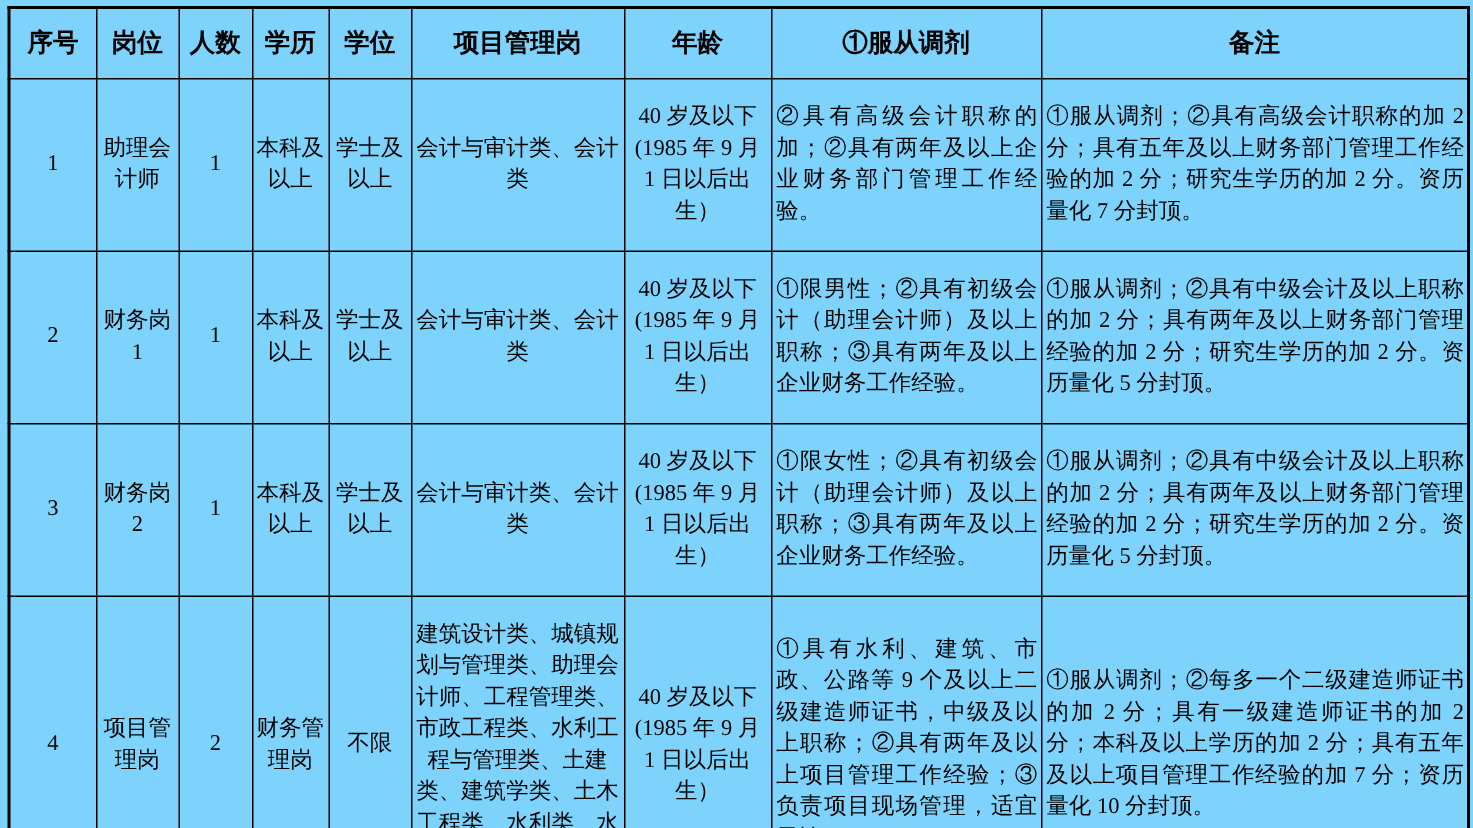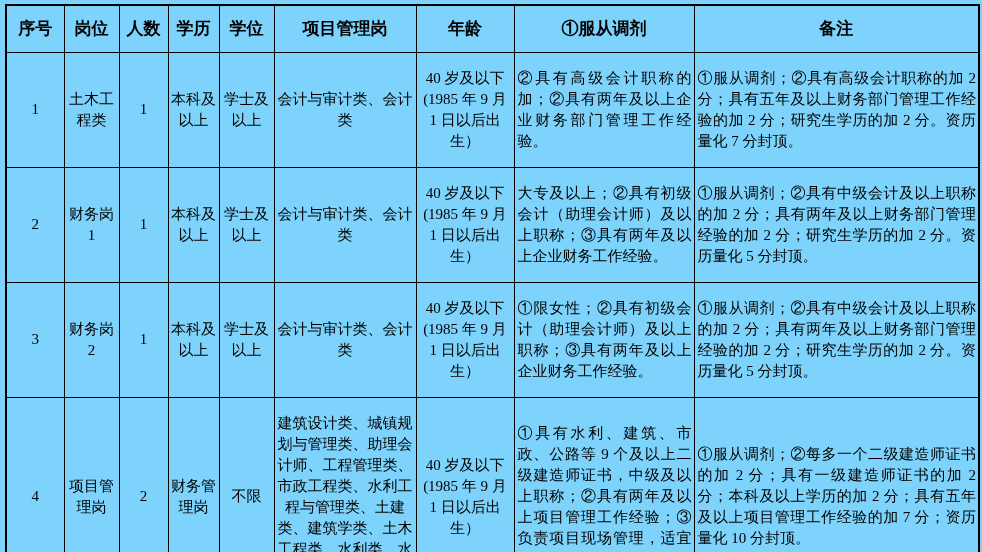--- a/index.html
+++ b/index.html
@@ -62,38 +62,38 @@
         <th>学位</th>
         <th>项目管理岗</th>
         <th>年龄</th>
         <th>①服从调剂</th>
         <th>备注</th>
       </tr>
     </thead>
     <tbody>
       <tr class="r1">
         <td class="c">1</td>
-        <td class="c">土木工程类</td>
+        <td class="c">助理会计师</td>
         <td class="c">1</td>
         <td class="c">本科及以上</td>
         <td class="c">学士及以上</td>
         <td class="c">会计与审计类、会计类</td>
         <td class="c">40 岁及以下(1985 年 9 月 1 日以后出生）</td>
         <td class="l">②具有高级会计职称的加；②具有两年及以上企业财务部门管理工作经验。</td>
         <td class="l">①服从调剂；②具有高级会计职称的加 2 分；具有五年及以上财务部门管理工作经验的加 2 分；研究生学历的加 2 分。资历量化 7 分封顶。</td>
       </tr>
       <tr class="r2">
         <td class="c">2</td>
         <td class="c">财务岗1</td>
         <td class="c">1</td>
         <td class="c">本科及以上</td>
         <td class="c">学士及以上</td>
         <td class="c">会计与审计类、会计类</td>
         <td class="c">40 岁及以下(1985 年 9 月 1 日以后出生）</td>
-        <td class="l">大专及以上；②具有初级会计（助理会计师）及以上职称；③具有两年及以上企业财务工作经验。</td>
+        <td class="l">①限男性；②具有初级会计（助理会计师）及以上职称；③具有两年及以上企业财务工作经验。</td>
         <td class="l">①服从调剂；②具有中级会计及以上职称的加 2 分；具有两年及以上财务部门管理经验的加 2 分；研究生学历的加 2 分。资历量化 5 分封顶。</td>
       </tr>
       <tr class="r3">
         <td class="c">3</td>
         <td class="c">财务岗2</td>
         <td class="c">1</td>
         <td class="c">本科及以上</td>
         <td class="c">学士及以上</td>
         <td class="c">会计与审计类、会计类</td>
         <td class="c">40 岁及以下(1985 年 9 月 1 日以后出生）</td>

